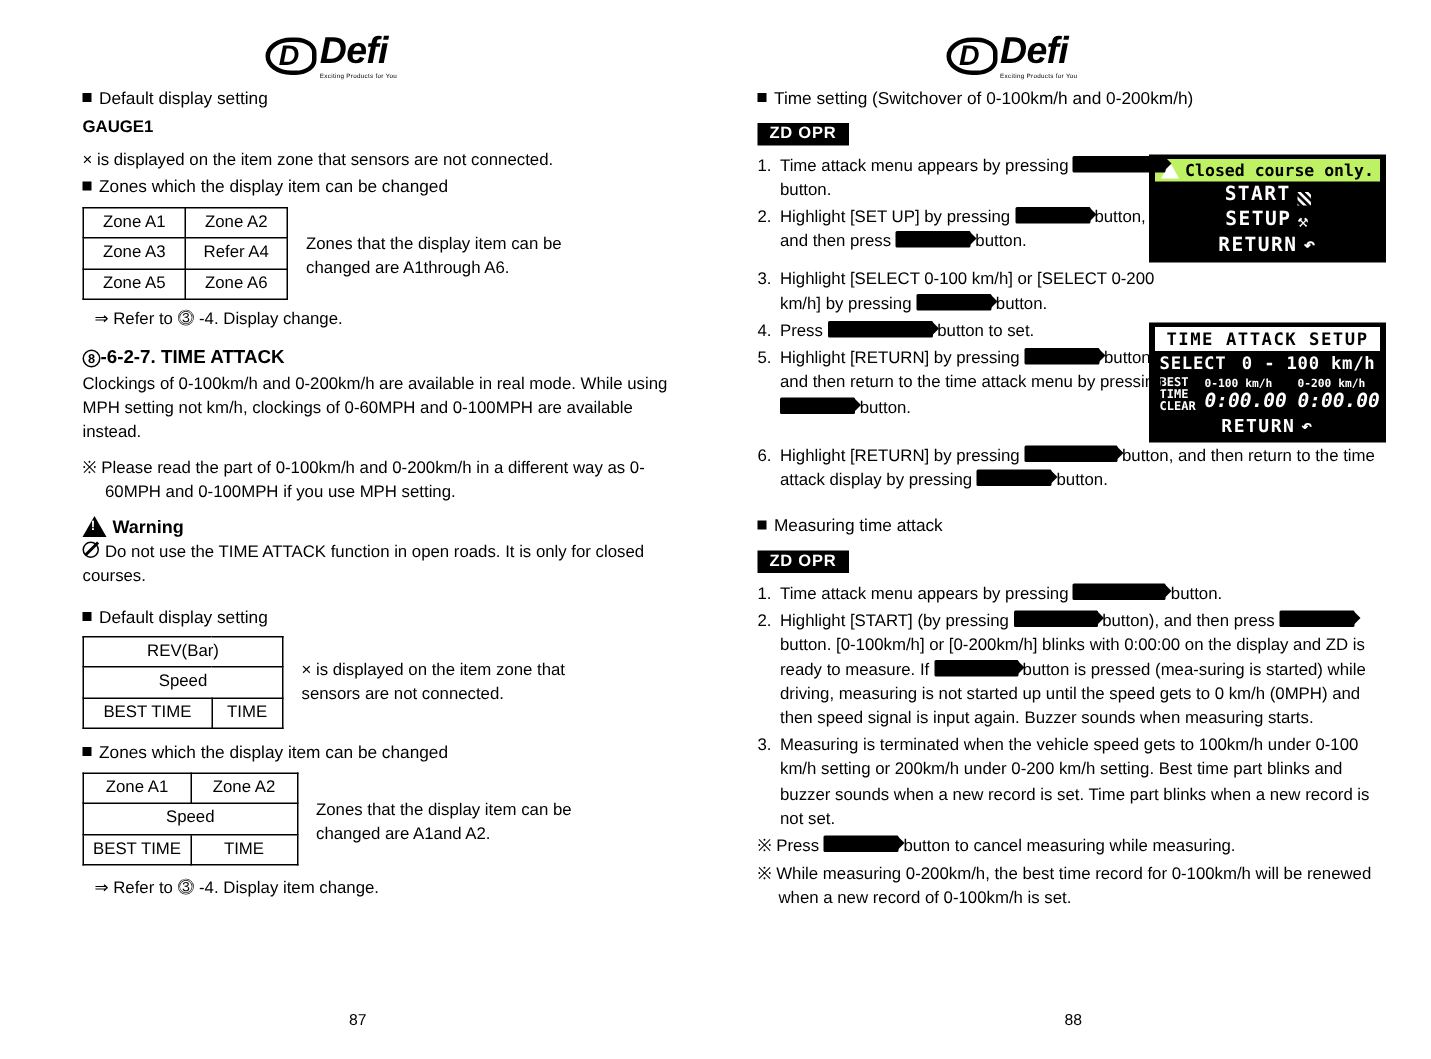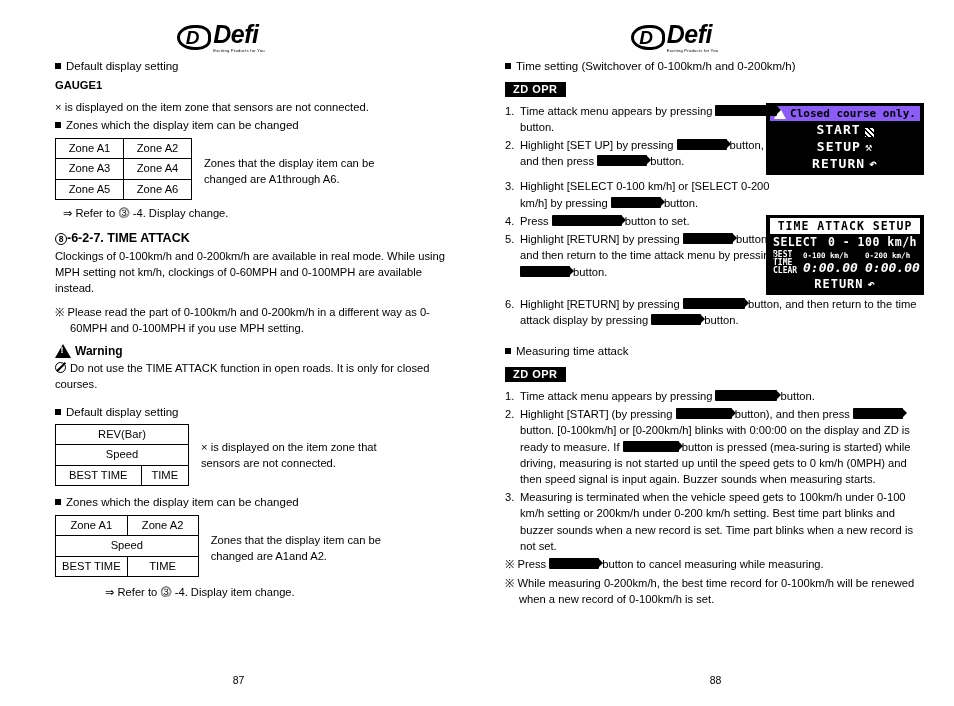--- a/index.html
+++ b/index.html
@@ -170,21 +170,21 @@
   .lcd-line {
     display: flex;
     align-items: flex-end;
     justify-content: center;
     font-size: 13px;
     font-weight: bold;
     letter-spacing: 1px;
     padding: 1px 0;
   }
   .lcd-hdr {
-    background: #8b5cf6;
+    background: #bef264;
     color: #000;
     font-size: 11px;
     font-weight: bold;
     display: flex;
     align-items: center;
     justify-content: center;
     padding: 1px 0;
     letter-spacing: 0px;
   }
   .lcd-bar {
@@ -328,21 +328,21 @@
 
   <div class="row-flex" style="gap:12px; margin-top:2px;">
     <table class="gauge">
       <tbody>
           <tr>
         <td style="width:55px;">Zone A1</td>
         <td style="width:55px;">Zone A2</td>
       </tr>
       <tr>
         <td>Zone A3</td>
-        <td>Zone A4</td>
+        <td>Refer A4</td>
       </tr>
       <tr>
         <td>Zone A5</td>
         <td>Zone A6</td>
       </tr>
     </tbody>
       </table>
     <div class="small-caption" style="width:205px; padding-top:18px;">Zones that the display item can be changed are A1through A6.</div>
   </div>
 
@@ -398,21 +398,21 @@
           </tr>
       <tr>
         <td>BEST TIME</td>
         <td>TIME</td>
       </tr>
     </tbody>
       </table>
     <div class="small-caption" style="width:200px; padding-top:18px;">Zones that the display item can be changed are A1and A2.</div>
   </div>
 
-  <div class="body" style="margin-top:8px; padding-left:8px;margin-left:42px;">⇒ Refer to ⓷ -4. Display item change.</div>
+  <div class="body" style="margin-top:8px; padding-left:8px;">⇒ Refer to ⓷ -4. Display item change.</div>
 
   <div class="folio">87</div>
 </div>
 
 <div class="page" id="page-right">
 
   <div class="logo-wrap">
     <div class="logo">
       <div class="logo-d">D</div>
       <div class="logo-col">

